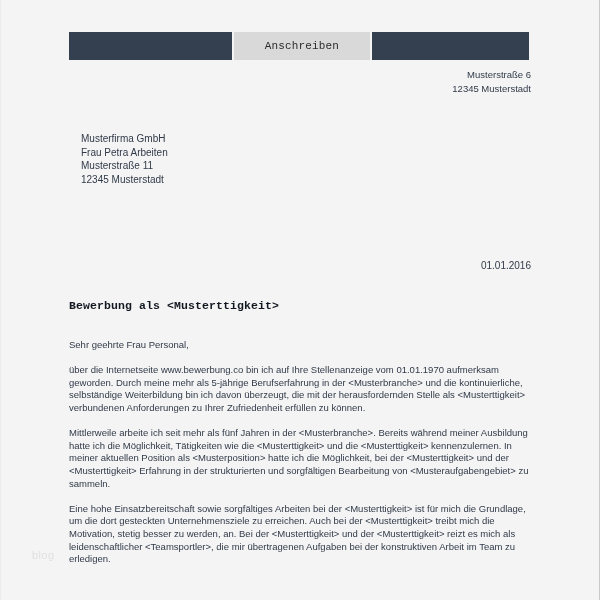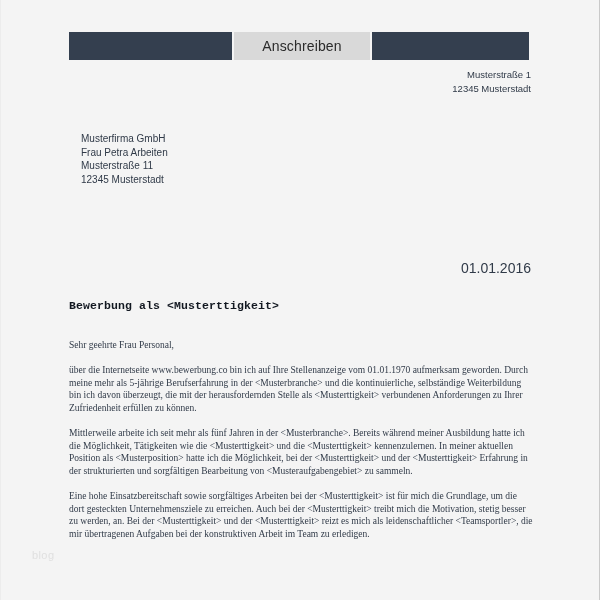--- a/index.html
+++ b/index.html
@@ -38,25 +38,26 @@
   .tab-block {
     background: #343f4f;
   }
   .tab-left  { width: 163px; }
   .tab-right { width: 157px; }
   .tab-gap   { width: 2px; background: #f4f4f4; }
   .tab-active {
     flex: 1;
     background: #d9d9d9;
     color: #2b2b2b;
-    font-size: 14px;
+    font-size: 11px;
     display: flex;
     align-items: center;
     justify-content: center;
     letter-spacing: .15px;
+    font-family: Liberation Mono, monospace;
   }
 
   
   #sender {
     position: absolute;
     right: 68px;
     top: 68px;
     text-align: right;
     font-size: 9.5px;
     line-height: 13.5px;
@@ -71,21 +72,21 @@
     font-size: 10px;
     line-height: 13.5px;
     color: #303a48;
   }
 
   
   #date {
     position: absolute;
     right: 68px;
     top: 260px;
-    font-size: 14px;
+    font-size: 10px;
     color: #303a48;
     padding-left: 23px;
   }
 
   
   #subject {
     position: absolute;
     left: 68px;
     top: 299px;
     font-size: 11.5px;
@@ -97,21 +98,20 @@
 
   
   #body {
     position: absolute;
     left: 68px;
     top: 339px;
     width: 464px;
     font-size: 9.5px;
     line-height: 12.6px;
     color: #303a48;
-    font-family: Liberation Serif, serif;
   }
   #body p {
     margin: 0 0 12.6px 0;
   }
   #body p.salutation { margin-bottom: 12.6px; }
 
   
   #watermark {
     position: absolute;
     left: 31px;
@@ -128,21 +128,21 @@
 
   <div id="tabbar">
     <div class="tab-block tab-left"></div>
     <div class="tab-gap"></div>
     <div class="tab-active">Anschreiben</div>
     <div class="tab-gap"></div>
     <div class="tab-block tab-right"></div>
   </div>
 
   <div id="sender">
-    <div>Musterstraße 1</div>
+    <div>Musterstraße 6</div>
     <div>12345 Musterstadt</div>
   </div>
 
   <div id="recipient">
     <div>Musterfirma GmbH</div>
     <div>Frau Petra Arbeiten</div>
     <div>Musterstraße 11</div>
     <div>12345 Musterstadt</div>
   </div>
 

